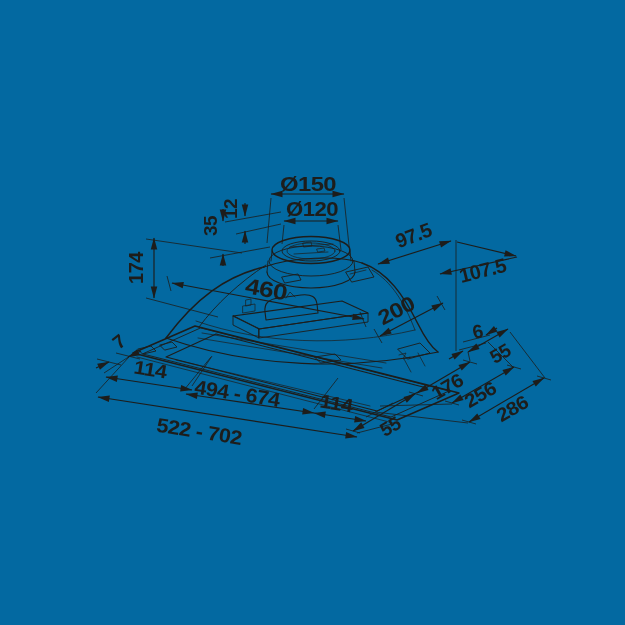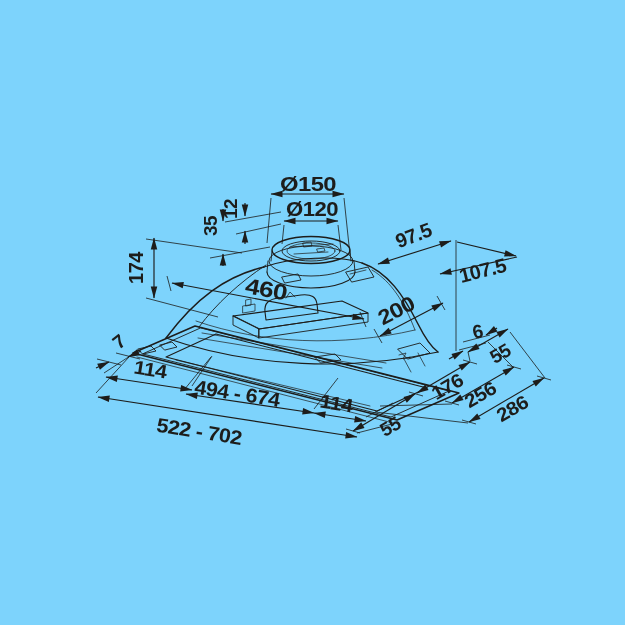--- a/index.html
+++ b/index.html
@@ -1,16 +1,16 @@
 <!DOCTYPE html>
 <html><head>
 <meta charset="utf-8">
 <style>
   html,body{margin:0;padding:0;background:#ffffff;}
-  .canvas{position:relative;width:625px;height:625px;background:#7dd3fc;overflow:hidden;}
+  .canvas{position:relative;width:625px;height:625px;background:#0369a1;overflow:hidden;}
   svg{display:block;}
   svg text{
     font-family:"Liberation Sans", sans-serif;
     fill:#1d1d1b;
     font-weight:bold;
     letter-spacing:-0.5px;
   }
   .dim{stroke:#1d1d1b;stroke-width:1.15;fill:none;}
   .ext{stroke:#1d1d1b;stroke-width:0.8;fill:none;}
   .o14{stroke:#1d1d1b;stroke-width:1.45;fill:none;stroke-linecap:round;stroke-linejoin:round;}

